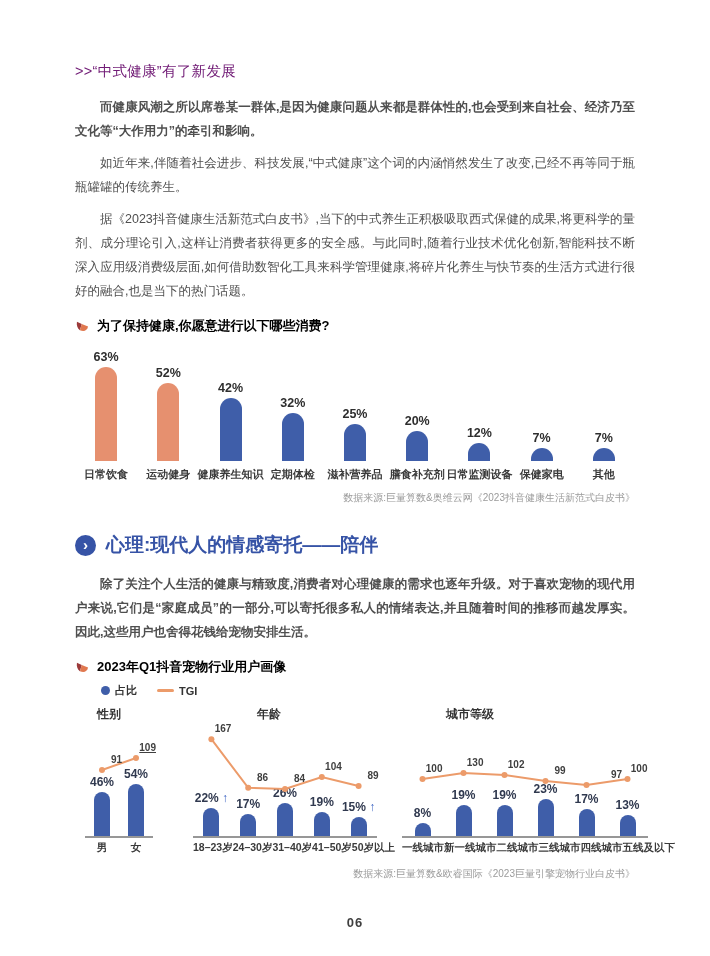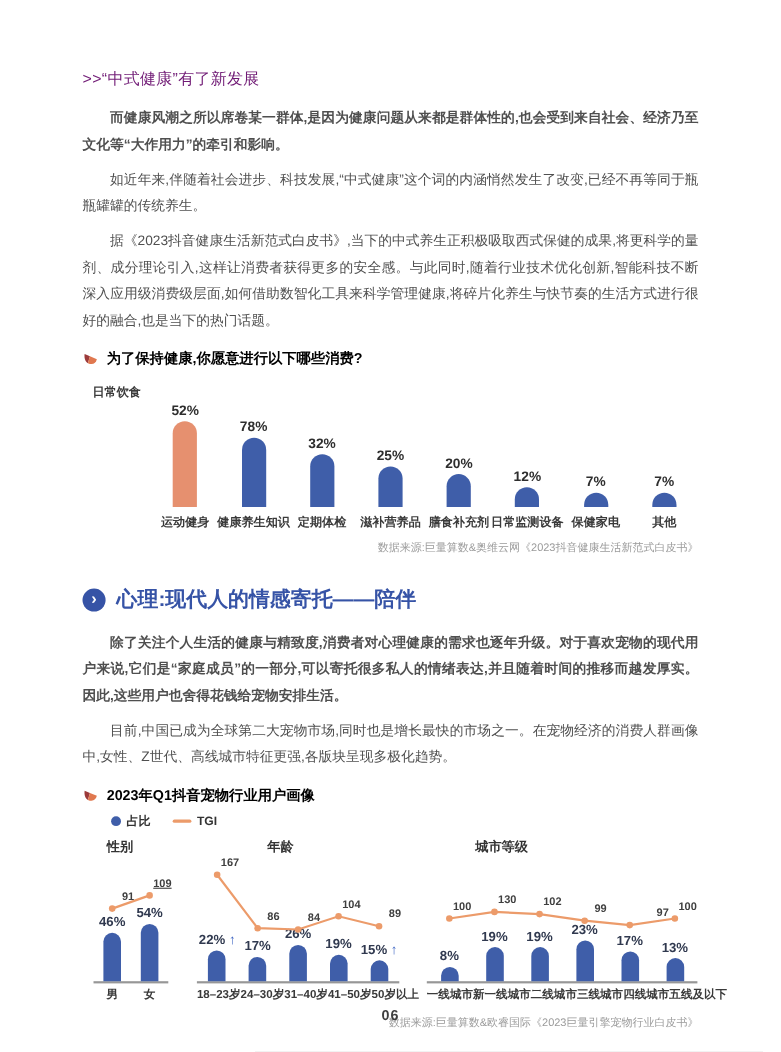--- a/index.html
+++ b/index.html
@@ -36,21 +36,21 @@
   
   .legend{display:flex;align-items:center;gap:20px;margin:7px 0 0 26px;
           font-size:11px;font-weight:600;color:#333;}
   .legend .item{display:flex;align-items:center;}
   .leg-dot{width:9px;height:9px;border-radius:50%;margin-right:5px;}
   .leg-line{width:17px;height:3px;border-radius:2px;margin-right:5px;}
 
   #c2-groups{display:flex;margin-top:8px;padding-left:10px;}
   .g2grp{position:relative;flex:none;}
   .gg0{width:68px;}
-  .gg1{width:184px;margin-left:26px;}
+  .gg1{width:184px;margin-left:40px;}
   .gg2{width:246px;margin-left:25px;}
   .g2head{font-size:12px;font-weight:bold;color:#333;height:18px;}
   .gg0 .g2head{padding-left:12px;}
   .gg1 .g2head{padding-left:64px;}
   .gg2 .g2head{padding-left:44px;}
   .g2area{position:relative;height:106px;border-bottom:2px solid #979797;margin-top:6px;}
   .g2bar{position:absolute;bottom:0;width:16px;border-radius:8px 8px 0 0;}
   .g2pct{position:absolute;width:64px;text-align:center;font-size:12px;font-weight:bold;
          color:#30394f;white-space:nowrap;}
   .g2pct .arr{color:#3a62c2;font-weight:bold;}
@@ -77,32 +77,36 @@
       <span class="bullet-icon">
         <svg width="15" height="13" viewBox="0 0 16 14">
           <path d="M2 2 L7.2 4.2 L5.2 11 C2.6 9.6 1.4 6 2 2 Z" fill="#9c3a3a"></path>
           <path d="M7.2 4.2 L14 7 C13 11.2 9.8 13 5.2 11 Z" fill="#e0784f"></path>
         </svg>
       </span>
       <span class="chart-title">为了保持健康,你愿意进行以下哪些消费?</span>
     </div>
     <div id="c1-cols">
         <div class="c1col">
+          <div class="c1plot">
+            <div class="c1val">63%</div>
+            <div class="c1bar" style="height: 94.5px; background: rgb(230, 144, 111);"></div>
+          </div>
           <div class="c1cat">日常饮食</div>
         </div>
         <div class="c1col">
           <div class="c1plot">
             <div class="c1val">52%</div>
             <div class="c1bar" style="height: 78px; background: rgb(230, 144, 111);"></div>
           </div>
           <div class="c1cat">运动健身</div>
         </div>
         <div class="c1col">
           <div class="c1plot">
-            <div class="c1val">78%</div>
+            <div class="c1val">42%</div>
             <div class="c1bar" style="height: 63px; background: rgb(63, 94, 169);"></div>
           </div>
           <div class="c1cat">健康养生知识</div>
         </div>
         <div class="c1col">
           <div class="c1plot">
             <div class="c1val">32%</div>
             <div class="c1bar" style="height: 48px; background: rgb(63, 94, 169);"></div>
           </div>
           <div class="c1cat">定期体检</div>
@@ -143,21 +147,20 @@
           <div class="c1cat">其他</div>
         </div>
       </div>
     <div class="source">数据来源:巨量算数&amp;奥维云网《2023抖音健康生活新范式白皮书》</div>
 
     <div class="sec2head">
       <span class="sec2icon">›</span>
       <span class="sec2title">心理:现代人的情感寄托——陪伴</span>
     </div>
     <p class="body first">除了关注个人生活的健康与精致度,消费者对心理健康的需求也逐年升级。对于喜欢宠物的现代用户来说,它们是“家庭成员”的一部分,可以寄托很多私人的情绪表达,并且随着时间的推移而越发厚实。因此,这些用户也舍得花钱给宠物安排生活。</p>
-    <p class="body">目前,中国已成为全球第二大宠物市场,同时也是增长最快的市场之一。在宠物经济的消费人群画像中,女性、Z世代、高线城市特征更强,各版块呈现多极化趋势。</p>
 
     <div class="chart-title-row">
       <span class="bullet-icon">
         <svg width="15" height="13" viewBox="0 0 16 14">
           <path d="M2 2 L7.2 4.2 L5.2 11 C2.6 9.6 1.4 6 2 2 Z" fill="#9c3a3a"></path>
           <path d="M7.2 4.2 L14 7 C13 11.2 9.8 13 5.2 11 Z" fill="#e0784f"></path>
         </svg>
       </span>
       <span class="chart-title">2023年Q1抖音宠物行业用户画像</span>
     </div>

